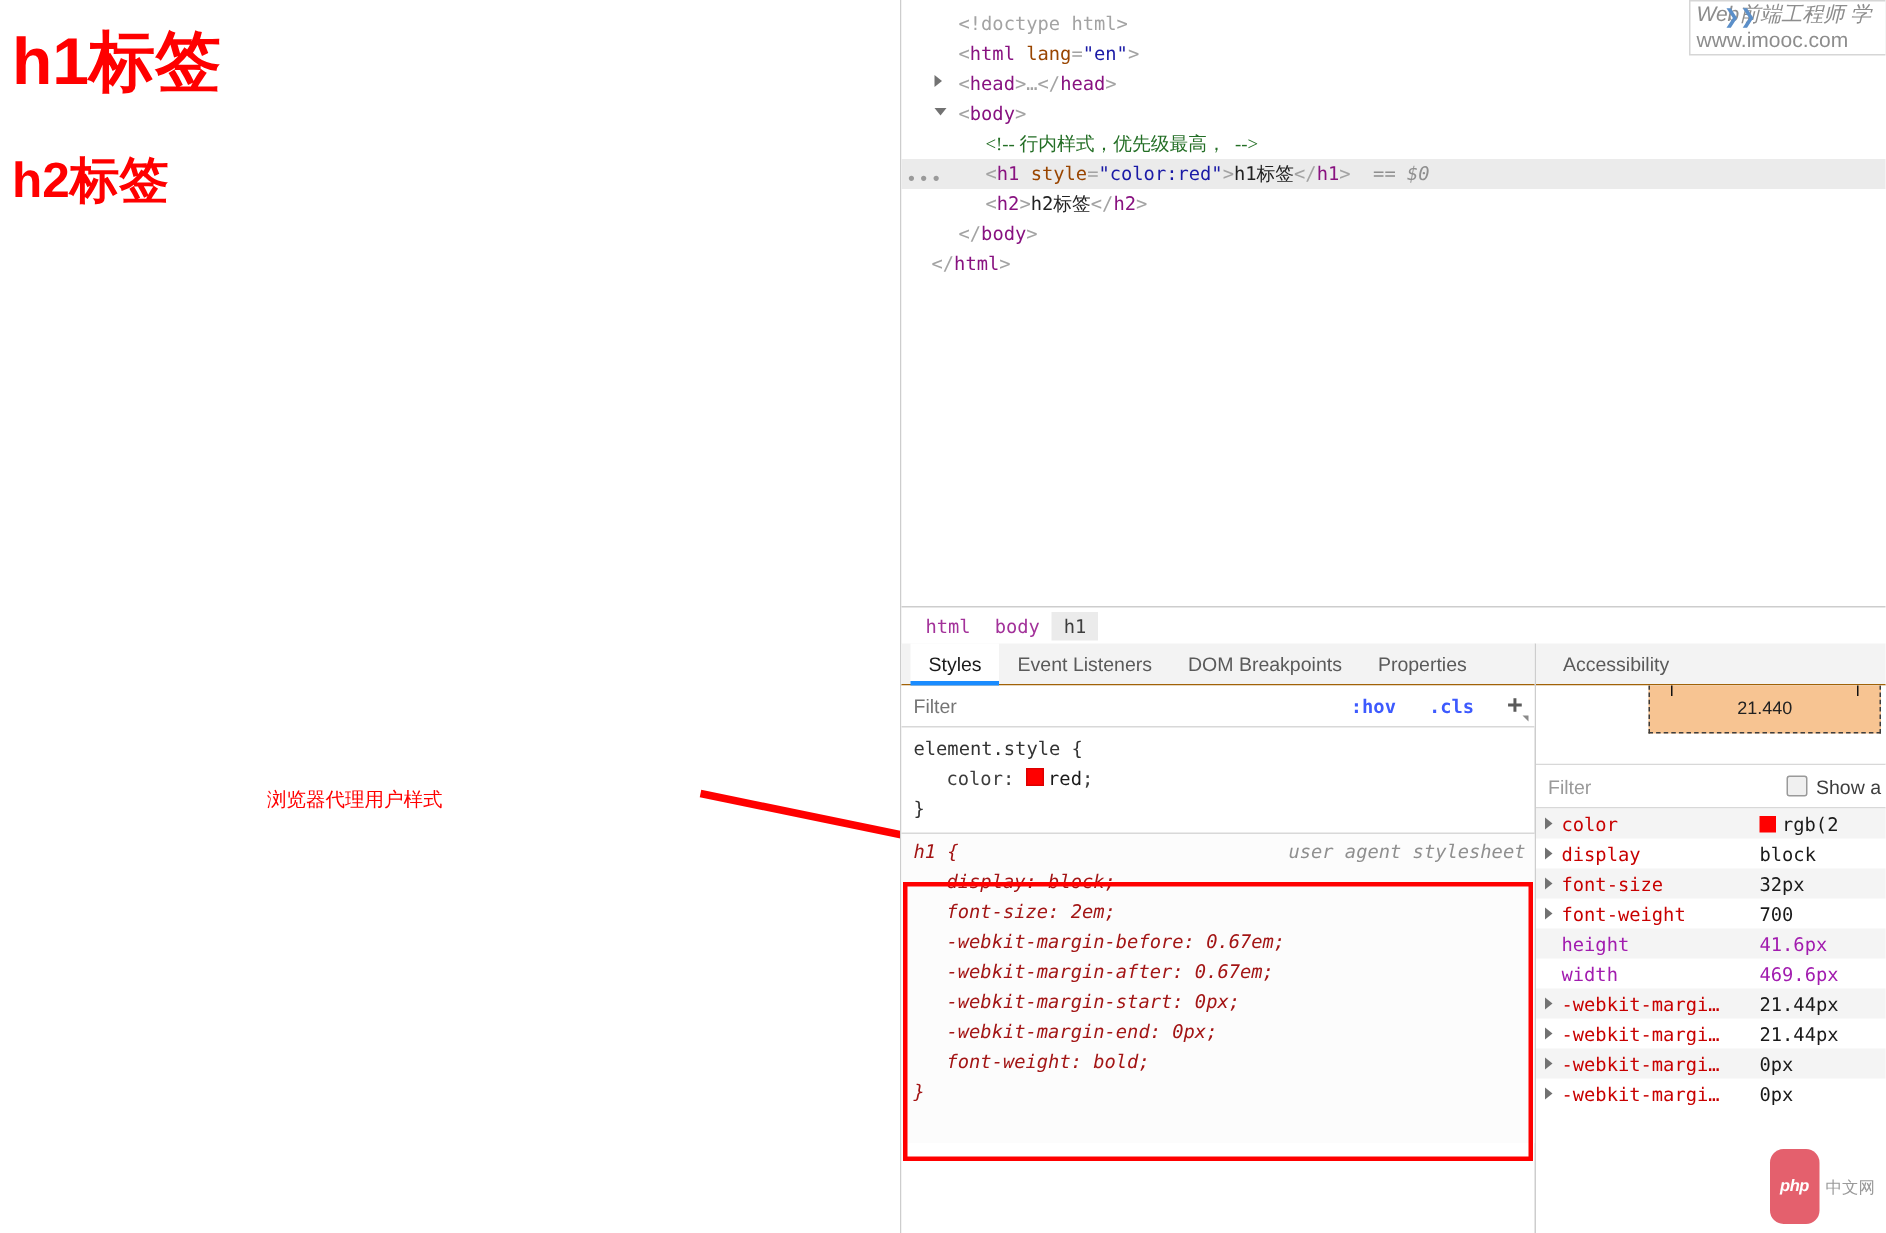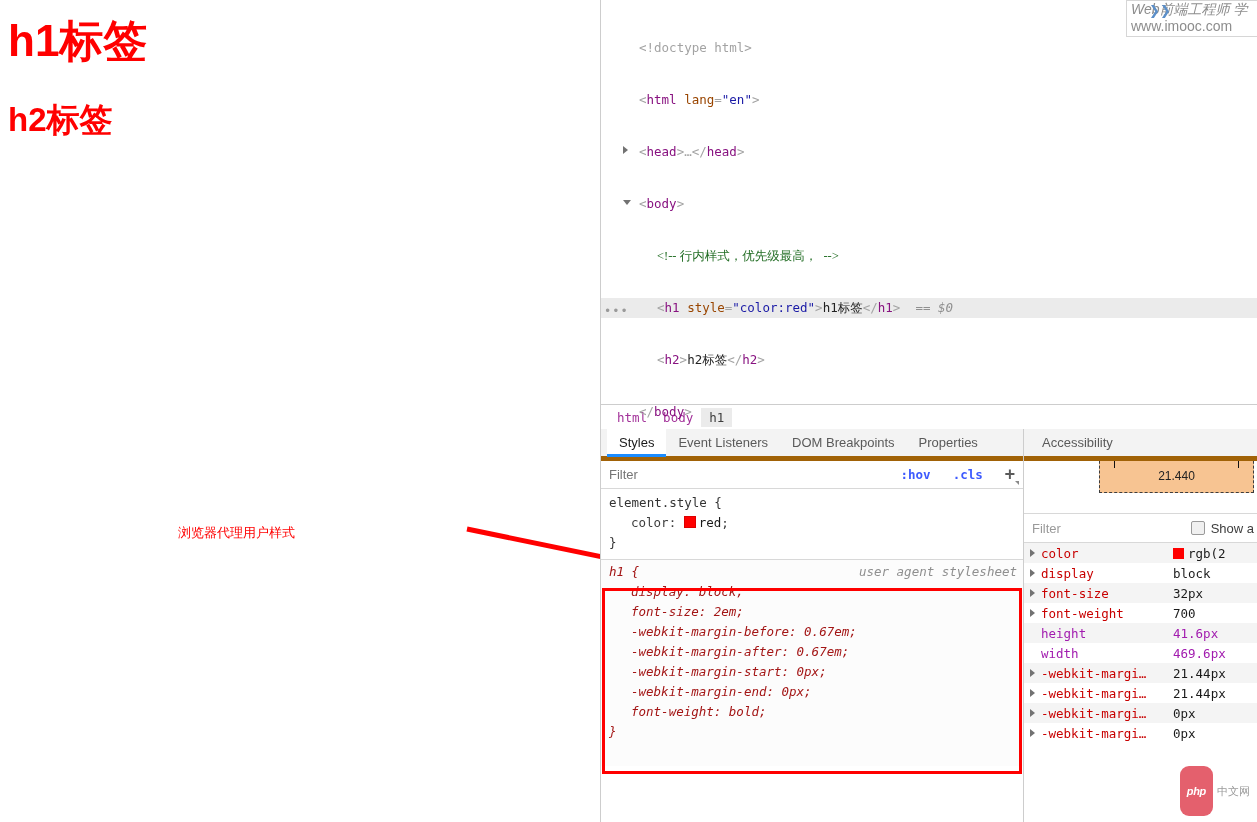--- a/index.html
+++ b/index.html
@@ -59,21 +59,21 @@
     height: 3px; background: #1a8cff;
   }
 
   
   .dom-tree {
     position: relative;
     font-family: "DejaVu Sans Mono", "Liberation Mono", monospace;
     font-size: 12.5px; line-height: 20px; color: #333;
     padding: 6px 0 0 0; height: 398px; background: #fff;
   }
-  .dom-line { position: relative; white-space: pre; padding-left: 20px; height: 20px; margin-top: 32px; }
+  .dom-line { position: relative; white-space: pre; padding-left: 20px; height: 20px; }
   .dom-line.selected { background: #ebebeb; }
   .twisty { position: absolute; left: 22px; top: 4px; width: 0; height: 0;
             border-left: 5px solid #727272; border-top: 4px solid transparent; border-bottom: 4px solid transparent; }
   .twisty.open { border-left: 4px solid transparent; border-right: 4px solid transparent;
                  border-top: 5px solid #727272; left: 21px; top: 6px; }
   .ellipsis-badge { position: absolute; left: 3px; top: 3px; color: #9a9a9a; font-size: 12px; letter-spacing: 1px; }
   .tg { color: #881280; }       
   .at { color: #994500; }       
   .av { color: #1a1aa6; }       
   .tx { color: #222222; }       
@@ -89,21 +89,21 @@
   }
   .crumb { padding: 2px 8px; color: #a3329a; }
   .crumb.current { background: #ebebeb; color: #3d3d3d; }
 
   
   .dt-lower { display: flex; height: 100%; }
   .styles-pane { width: 422px; position: relative; border-right: 1px solid #cdcdcd; background: #fff; }
   .computed-pane { width: 234px; position: relative; background: #fff; }
 
   .pane-tabs {
-    height: 27px; background: #f3f3f3; border-bottom: 5px solid #a16207;
+    height: 27px; background: #f3f3f3; border-bottom: 1px solid #a16207;
     display: flex; align-items: stretch; padding-left: 6px;
   }
   .pane-tab { padding: 0 12px; display: flex; align-items: center; font-size: 13px; color: #5a5a5a; position: relative; white-space: nowrap; }
   .pane-tab.active { color: #1a1a1a; background: #ffffff; }
   .pane-tab.active::after { content: ""; position: absolute; left: 0; right: 0; bottom: -1px; height: 3px; background: #1a8cff; }
 
   .filter-row {
     height: 27px; border-bottom: 1px solid #d8d8d8; display: flex; align-items: center;
     background: #fff;
   }

